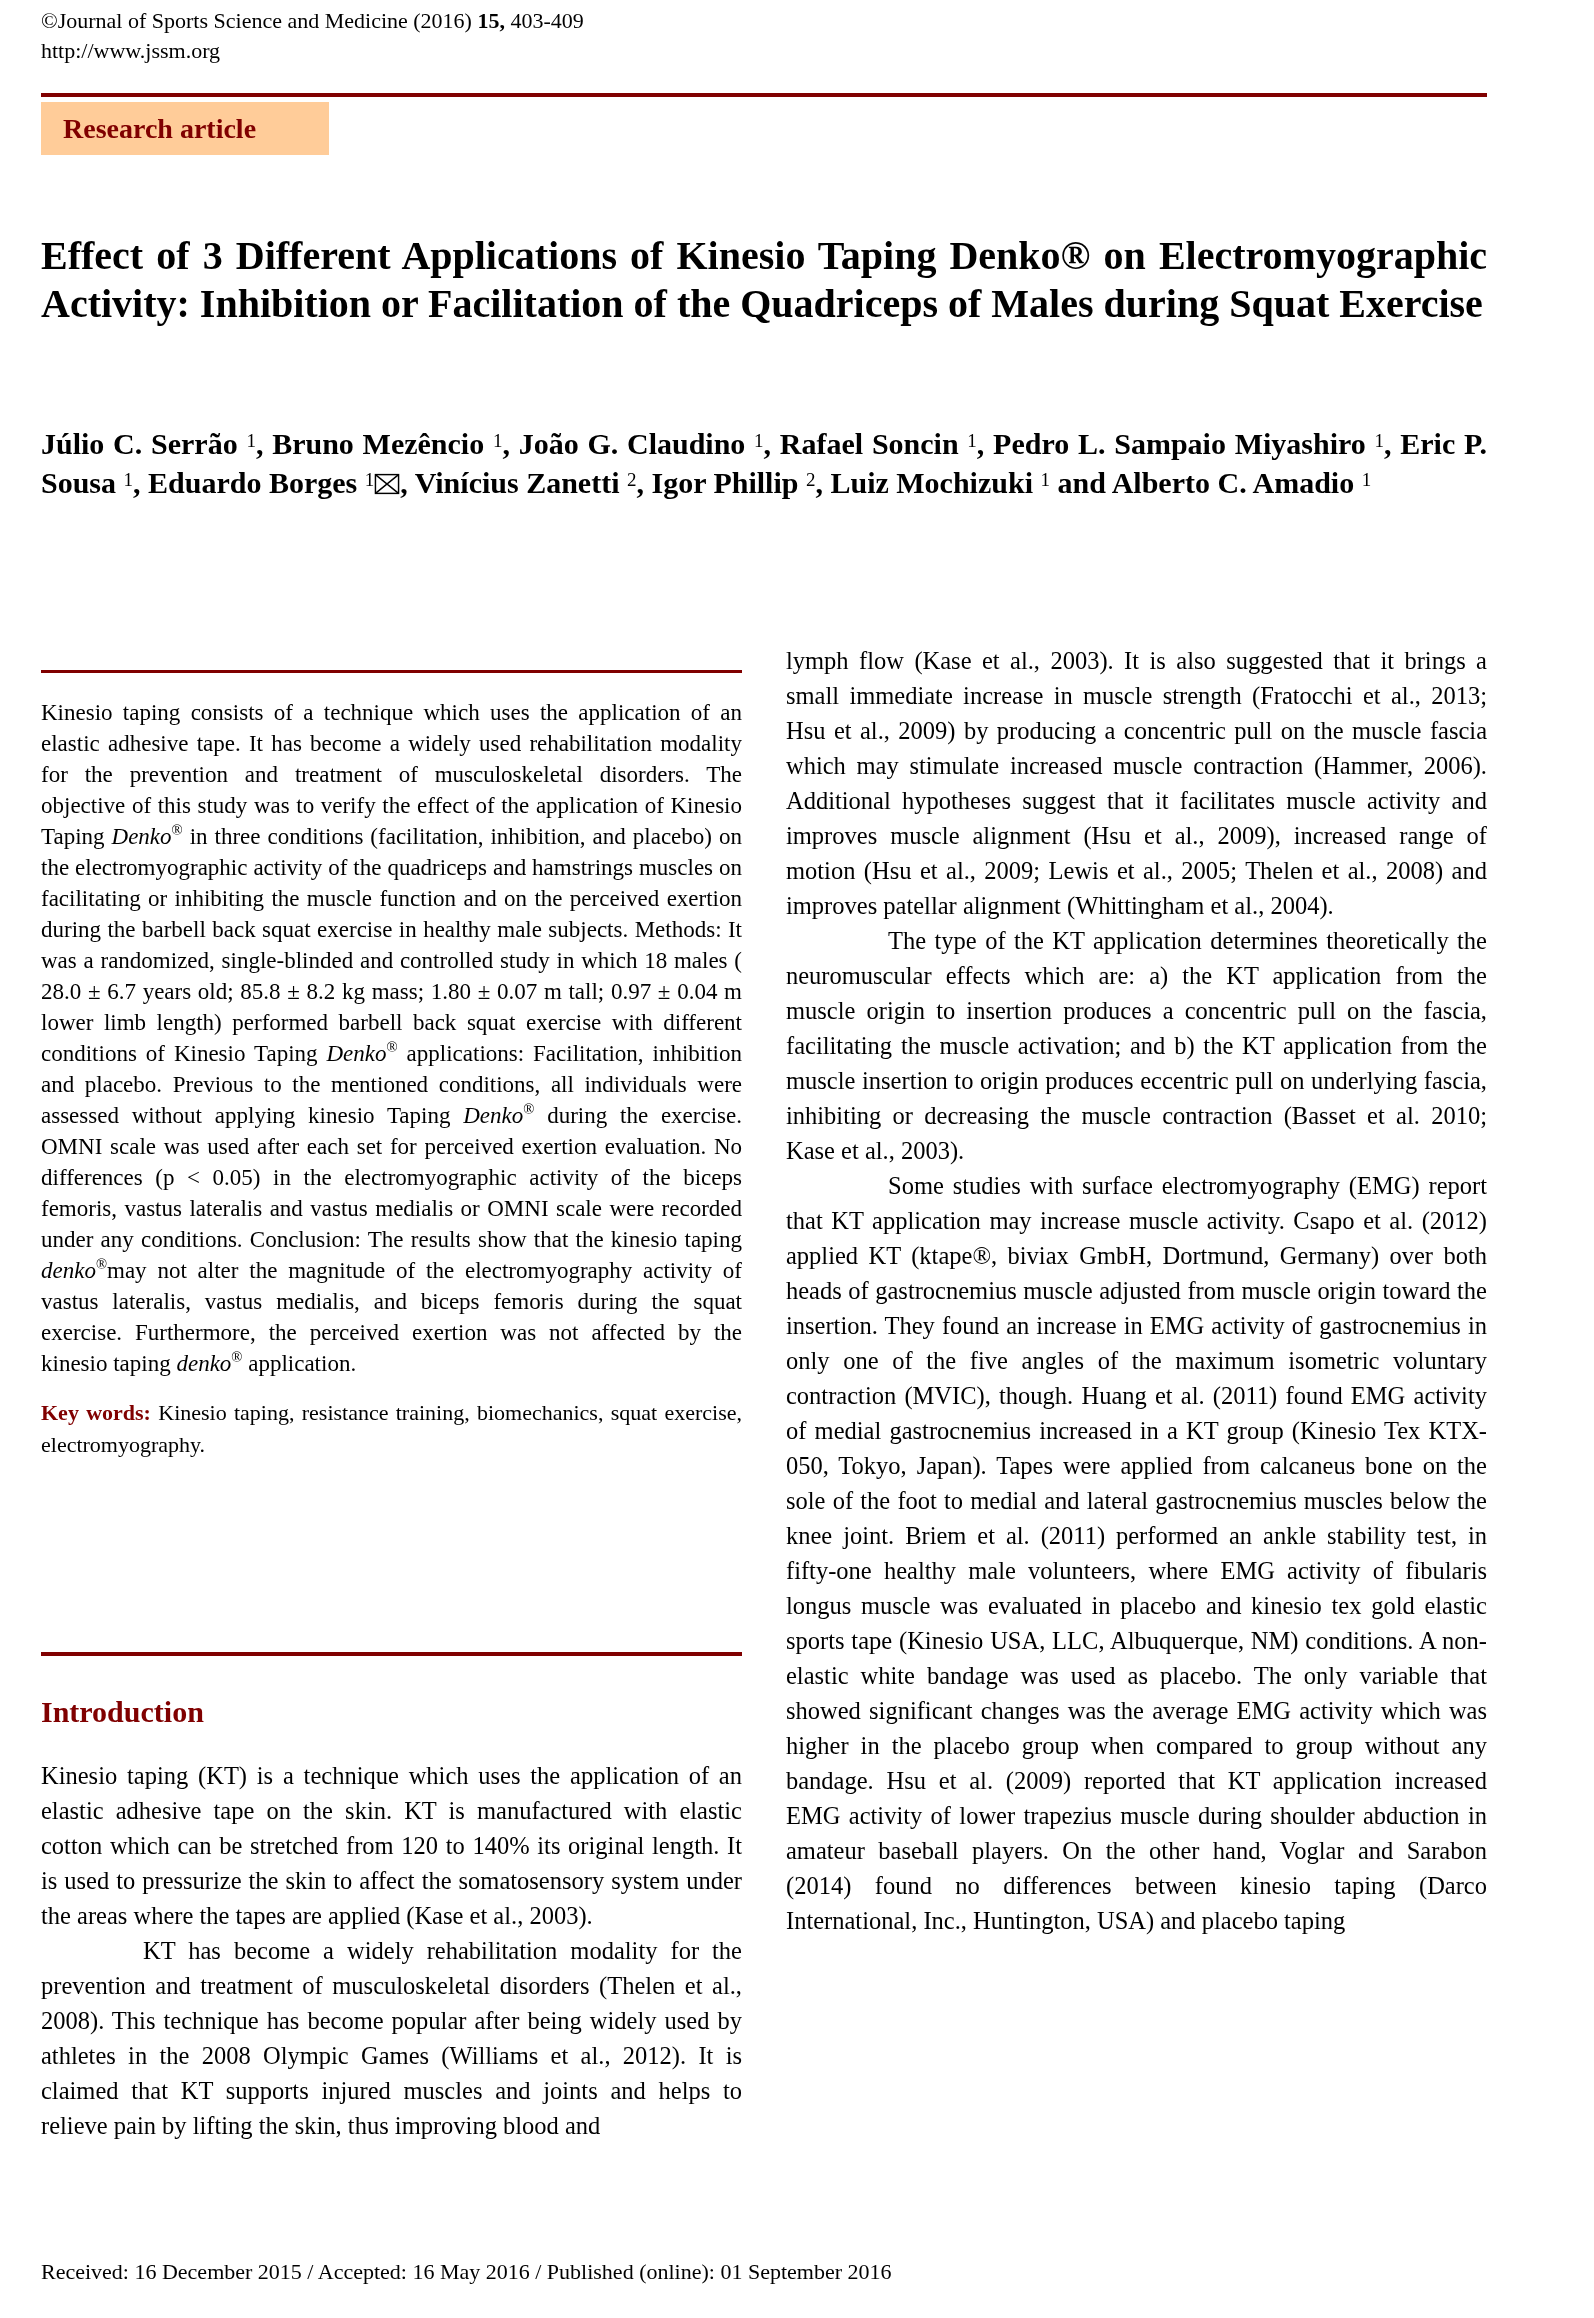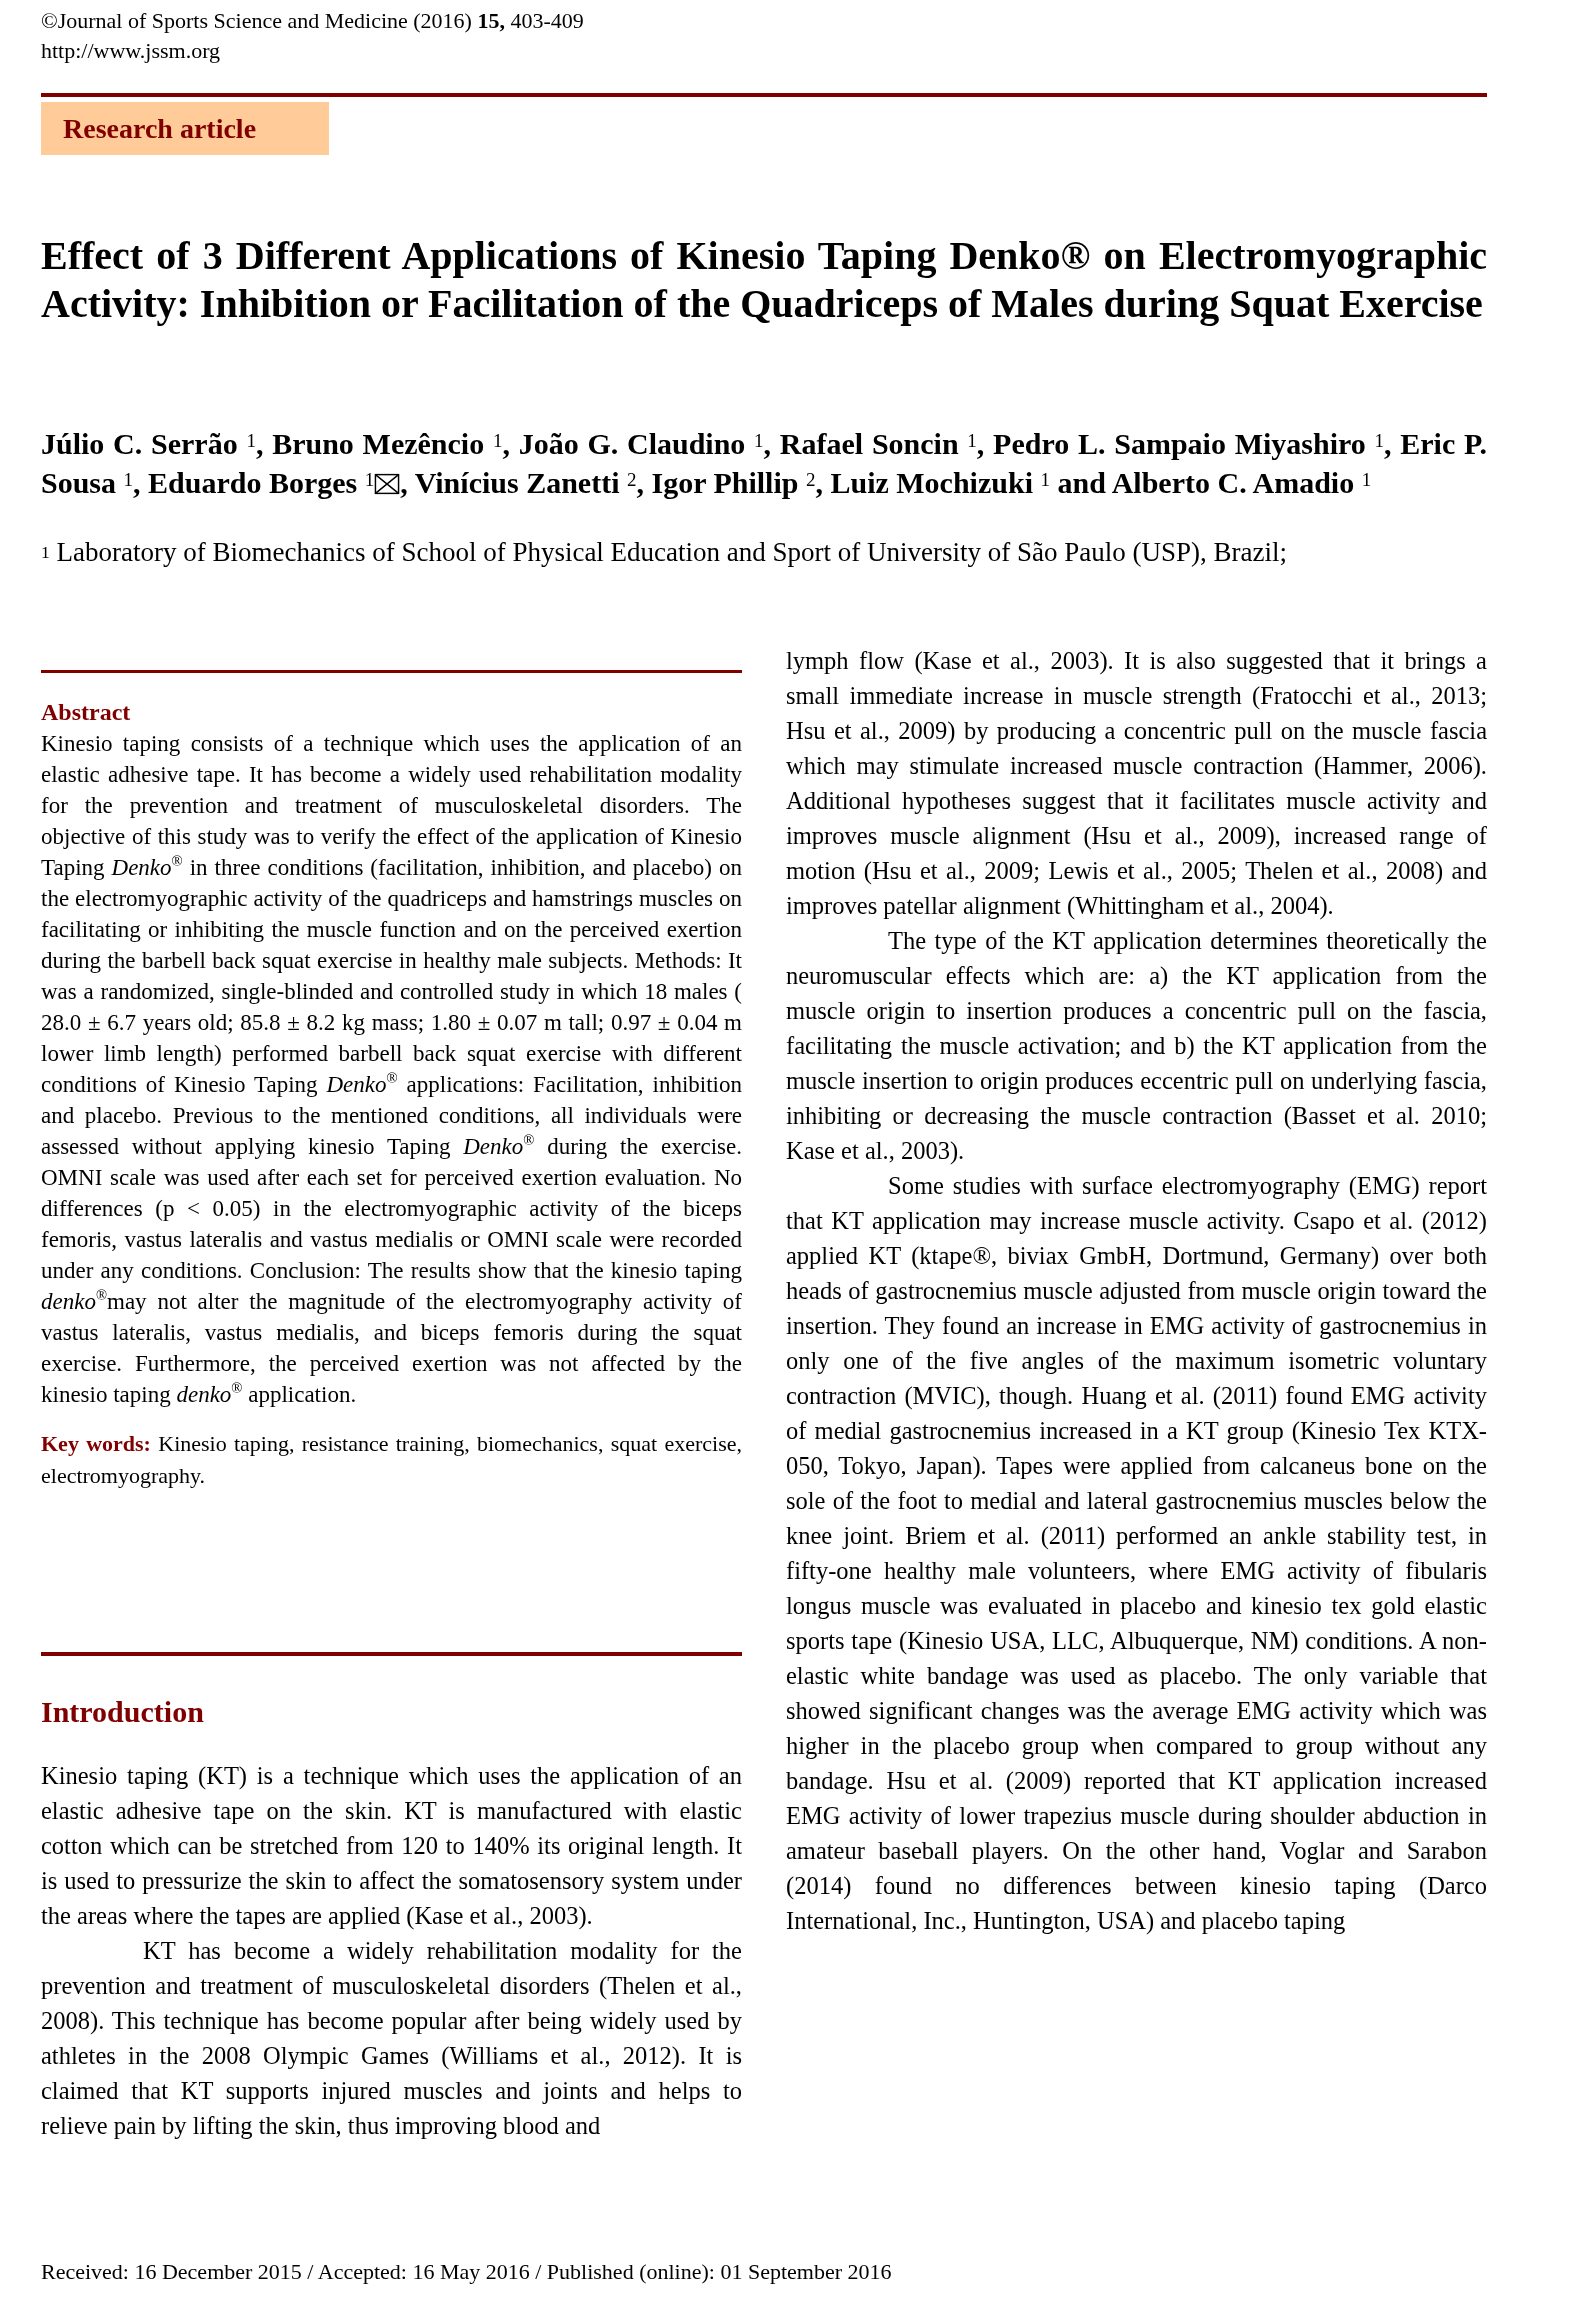--- a/index.html
+++ b/index.html
@@ -45,27 +45,25 @@
 </div>
 
 <div class="abs title">Effect of 3 Different Applications of Kinesio Taping Denko® on Electromyographic Activity: Inhibition or Facilitation of the Quadriceps of Males during Squat Exercise</div>
 
 <div class="abs authors" id="authors"><span>Júlio C. Serrão </span><sup>1</sup><span>, </span><span>Bruno Mezêncio </span><sup>1</sup><span>, </span><span>João G. Claudino </span><sup>1</sup><span>, </span><span>Rafael Soncin </span><sup>1</sup><span>, </span><span>Pedro L. Sampaio Miyashiro </span><sup>1</sup><span>, </span><span>Eric P. Sousa </span><sup>1</sup><span>, </span><span>Eduardo Borges </span><sup>1</sup><span class="env-icon"><svg width="26" height="22" viewBox="0 0 36 30">
         <rect x="2" y="2" width="32" height="26" fill="none" stroke="#000" stroke-width="2"></rect>
         <path d="M2 2 L34 28 M34 2 L2 28" stroke="#000" stroke-width="2"></path>
       </svg></span><span>, </span><span>Vinícius Zanetti </span><sup>2</sup><span>, </span><span>Igor Phillip </span><sup>2</sup><span>, </span><span>Luiz Mochizuki </span><sup>1</sup><span> and </span><span>Alberto C. Amadio </span><sup>1</sup></div>
 
 <div class="abs affil">
-  <div><sup>1</sup><span> Laboratory of Biomechanics of School of Physical Education and Sport of University of São Paulo (USP), Brazil;</span></div>
 </div>
 
 <div class="rule" style="left:41px; top:670px; width:701px; height:2.9px;"></div>
 
 <div class="col" style="left:41px; top:697px; width:701px;">
-  <div class="sec-head abstract-head">Abstract</div>
   <p class="abstract-body">
     <span>Kinesio taping consists of a technique which uses the application of an elastic adhesive tape. It has become a widely used rehabilitation modality for the prevention and treatment of musculoskeletal disorders. The objective of this study was to verify the effect of the application of Kinesio Taping </span><i>Denko</i><sup>®</sup><span> in three conditions (facilitation, inhibition, and placebo) on the electromyographic activity of the quadriceps and hamstrings muscles on facilitating or inhibiting the muscle function and on the perceived exertion during the barbell back squat exercise in healthy male subjects. Methods: It was a randomized, single-blinded and controlled study in which  18 males ( 28.0 ± 6.7 years old;  85.8 ± 8.2 kg mass;  1.80 ± 0.07 m tall; 0.97 ± 0.04 m lower limb length) performed barbell back squat exercise with different conditions of Kinesio Taping </span><i>Denko</i><sup>®</sup><span> applications: Facilitation, inhibition and placebo. Previous to the mentioned conditions, all individuals were assessed without applying kinesio Taping </span><i>Denko</i><sup>®</sup><span> during the exercise. OMNI scale was used after each set for perceived exertion evaluation. No differences (p &lt; 0.05) in the electromyographic activity of the biceps femoris, vastus lateralis and vastus medialis or OMNI scale were recorded under any conditions. Conclusion: The results show that the kinesio taping </span><i>denko</i><sup>®</sup><span>may not alter the magnitude of the electromyography activity of vastus lateralis, vastus medialis, and biceps femoris during the squat exercise. Furthermore, the perceived exertion was not affected by the kinesio taping </span><i>denko</i><sup>®</sup><span> application.</span>
   </p>
   <p class="kw" style="margin-top:17.5px;">
     <span class="sec-head">Key words:</span><span> Kinesio taping, resistance training, biomechanics, squat exercise, electromyography.</span>
   </p>
 </div>
 
 <div class="rule" style="left:41px; top:1652px; width:701px; height:3.7px;"></div>
 

